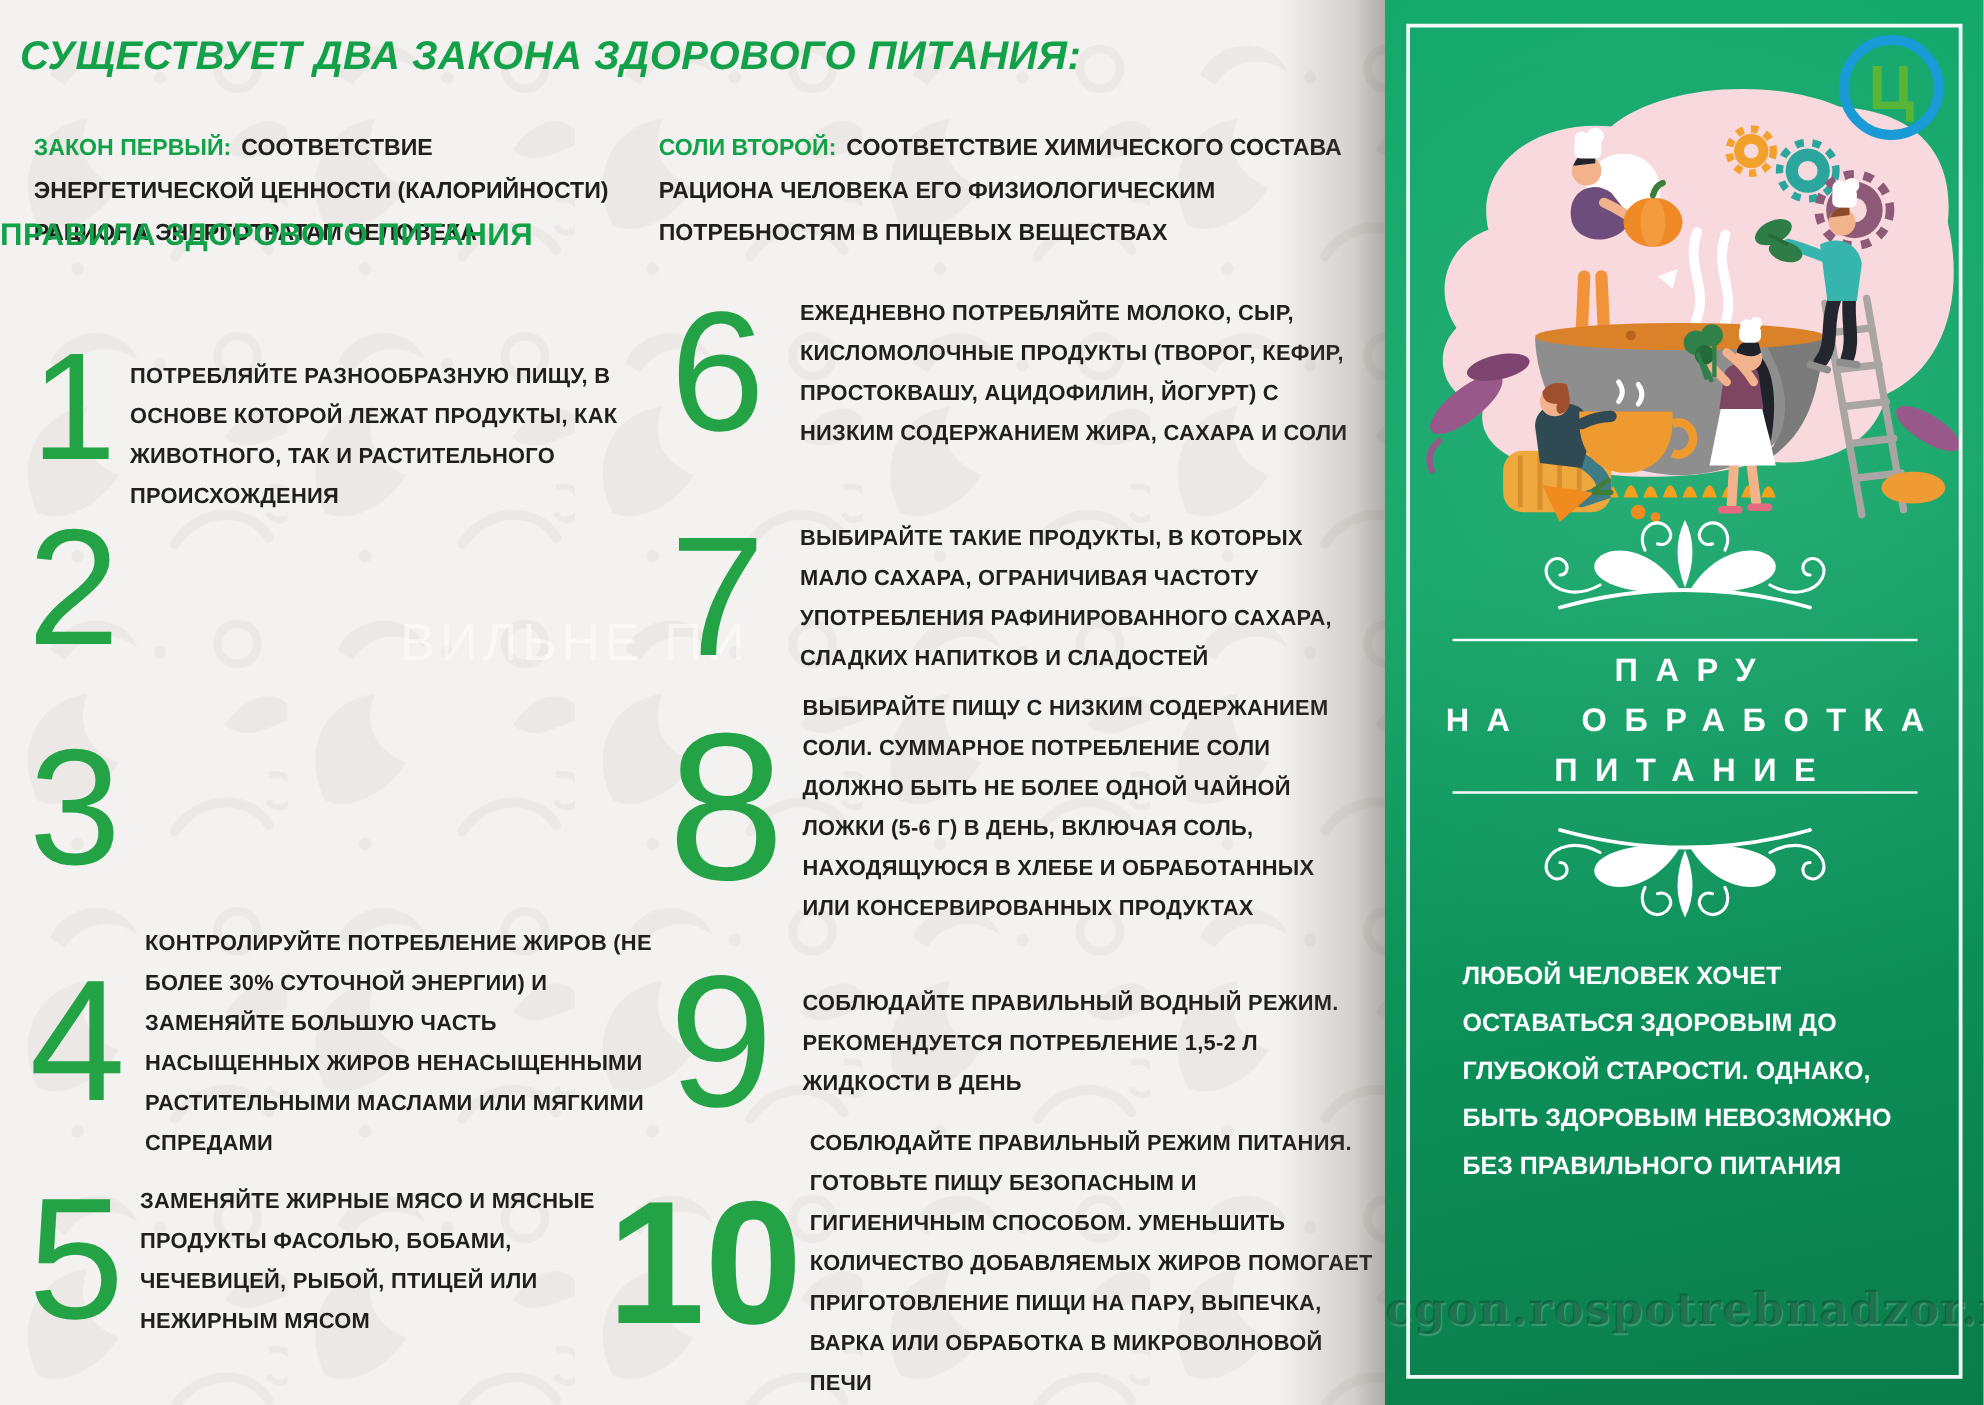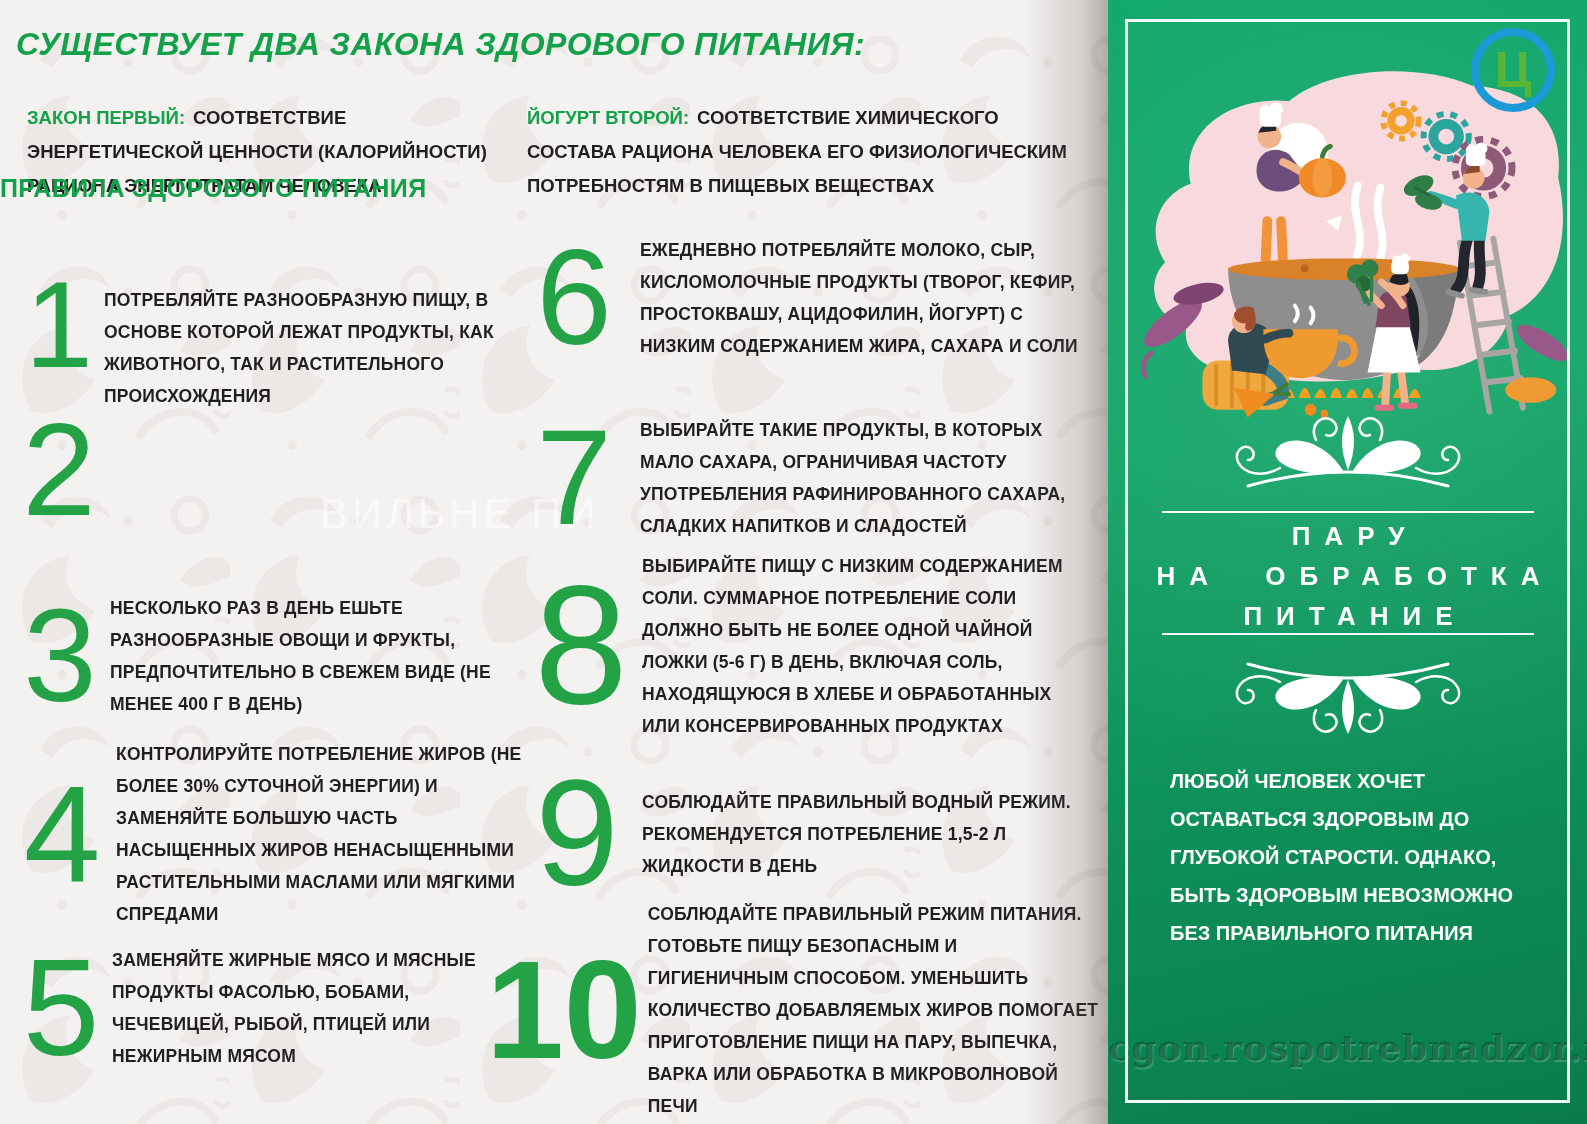--- a/index.html
+++ b/index.html
@@ -86,34 +86,33 @@
         </pattern>
       </defs>
       <rect width="1108" height="1124" fill="url(#dmk)"></rect>
     </svg>
 
     <div class="bg-watermark">ВИЛЬНЕ ПИ</div>
 
     <h1 class="page-title">СУЩЕСТВУЕТ ДВА ЗАКОНА ЗДОРОВОГО ПИТАНИЯ:</h1>
 
     <p class="law law-1"><span class="lbl">ЗАКОН ПЕРВЫЙ:</span><span>СООТВЕТСТВИЕ ЭНЕРГЕТИЧЕСКОЙ ЦЕННОСТИ (КАЛОРИЙНОСТИ) РАЦИОНА ЭНЕРГОТРАТАМ ЧЕЛОВЕКА</span></p>
-    <p class="law law-2"><span class="lbl">ЙОГУРТ ВТОРОЙ:</span><span>СООТВЕТСТВИЕ ХИМИЧЕСКОГО СОСТАВА РАЦИОНА ЧЕЛОВЕКА ЕГО ФИЗИОЛОГИЧЕСКИМ ПОТРЕБНОСТЯМ В ПИЩЕВЫХ ВЕЩЕСТВАХ</span></p>
+    <p class="law law-2"><span class="lbl">СОЛИ ВТОРОЙ:</span><span>СООТВЕТСТВИЕ ХИМИЧЕСКОГО СОСТАВА РАЦИОНА ЧЕЛОВЕКА ЕГО ФИЗИОЛОГИЧЕСКИМ ПОТРЕБНОСТЯМ В ПИЩЕВЫХ ВЕЩЕСТВАХ</span></p>
 
     <h2 class="rules-title">ПРАВИЛА ЗДОРОВОГО ПИТАНИЯ</h2>
 
     <div class="rule" style="top:238px;left:22px;">
       <div class="rule-num" style="font-size:122px;flex-basis:74px;">1</div>
       <div class="rule-text" style="margin-left:8px;width:400px;margin-top:46px;">ПОТРЕБЛЯЙТЕ РАЗНООБРАЗНУЮ ПИЩУ, В ОСНОВЕ КОТОРОЙ ЛЕЖАТ ПРОДУКТЫ, КАК ЖИВОТНОГО, ТАК И РАСТИТЕЛЬНОГО ПРОИСХОЖДЕНИЯ</div>
     </div>
     <div class="rule" style="top:416px;left:20px;">
       <div class="rule-num" style="font-size:132px;flex-basis:78px;">2</div>
     </div>
     <div class="rule" style="top:592px;left:20px;">
       <div class="rule-num" style="font-size:132px;flex-basis:80px;">3</div>
-      <div class="rule-text" style="margin-left:10px;width:396px;">НЕСКОЛЬКО РАЗ В ДЕНЬ ЕШЬТЕ РАЗНООБРАЗНЫЕ ОВОЩИ И ФРУКТЫ, ПРЕДПОЧТИТЕЛЬНО В СВЕЖЕМ ВИДЕ (НЕ МЕНЕЕ 400 Г В ДЕНЬ)</div>
     </div>
     <div class="rule" style="top:738px;left:20px;">
       <div class="rule-num" style="font-size:138px;flex-basis:84px;">4</div>
       <div class="rule-text" style="margin-left:12px;width:410px;">КОНТРОЛИРУЙТЕ ПОТРЕБЛЕНИЕ ЖИРОВ (НЕ БОЛЕЕ 30% СУТОЧНОЙ ЭНЕРГИИ) И ЗАМЕНЯЙТЕ БОЛЬШУЮ ЧАСТЬ НАСЫЩЕННЫХ ЖИРОВ НЕНАСЫЩЕННЫМИ РАСТИТЕЛЬНЫМИ МАСЛАМИ ИЛИ МЯГКИМИ СПРЕДАМИ</div>
     </div>
     <div class="rule" style="top:944px;left:20px;">
       <div class="rule-num" style="font-size:138px;flex-basis:82px;">5</div>
       <div class="rule-text" style="margin-left:10px;width:400px;">ЗАМЕНЯЙТЕ ЖИРНЫЕ МЯСО И МЯСНЫЕ ПРОДУКТЫ ФАСОЛЬЮ, БОБАМИ, ЧЕЧЕВИЦЕЙ, РЫБОЙ, ПТИЦЕЙ ИЛИ НЕЖИРНЫМ МЯСОМ</div>
     </div>
     <div class="rule" style="top:234px;left:532px;">

